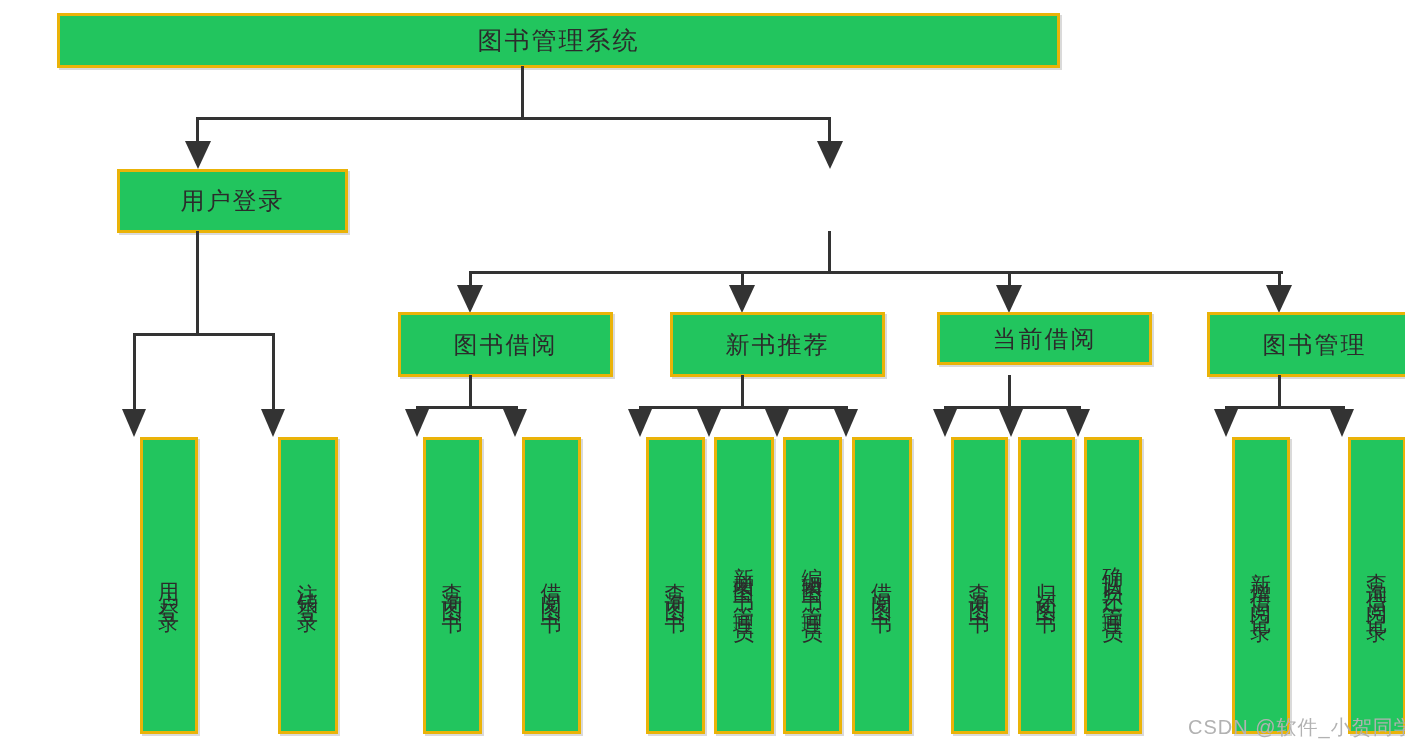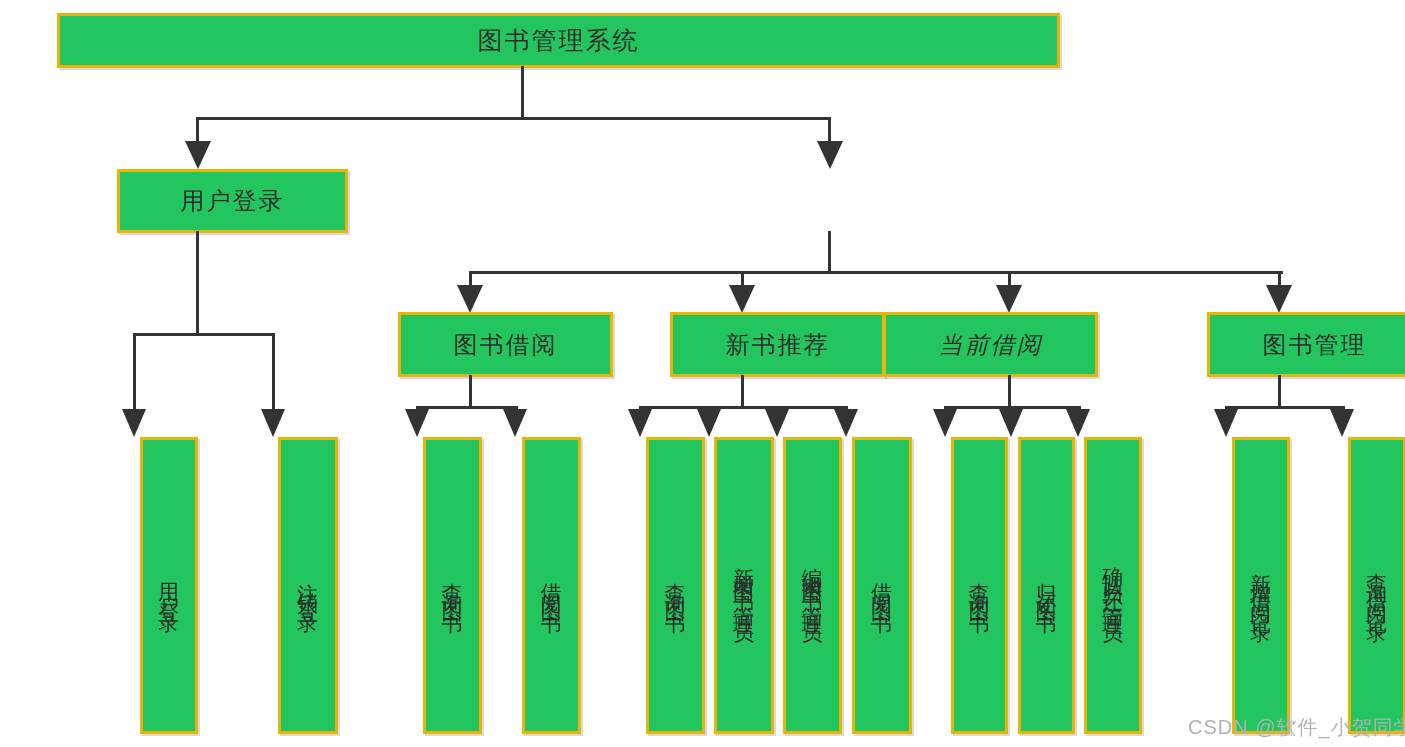--- a/index.html
+++ b/index.html
@@ -84,21 +84,21 @@
   <div class="ln" style="left:741px; top:271px; width:3px; height:18px;"></div>
   <div class="ln" style="left:1008px; top:271px; width:3px; height:18px;"></div>
   <div class="ln" style="left:1278px; top:271px; width:3px; height:18px;"></div>
   <div class="arr big" style="left:457px; top:285px;"></div>
   <div class="arr big" style="left:729px; top:285px;"></div>
   <div class="arr big" style="left:996px; top:285px;"></div>
   <div class="arr big" style="left:1266px; top:285px;"></div>
 
   <div class="box h-box" style="left:363px; top:312px; width:215px; height:65px;">图书借阅</div>
   <div class="box h-box" style="left:635px; top:312px; width:215px; height:65px;">新书推荐</div>
-  <div class="box h-box" style="left:848px; top:312px; width:215px; height:65px;font-style:italic;">当前借阅</div>
+  <div class="box h-box" style="left:902px; top:312px; width:215px; height:53px;">当前借阅</div>
   <div class="box h-box" style="left:1172px; top:312px; width:215px; height:65px;">图书管理</div>
 
   <div class="ln" style="left:469px; top:375px; width:3px; height:34px;"></div>
   <div class="ln" style="left:416px; top:406px; width:102px; height:3px;"></div>
   <div class="arr" style="left:405px; top:409px;"></div>
   <div class="arr" style="left:503px; top:409px;"></div>
 
   <div class="ln" style="left:741px; top:375px; width:3px; height:34px;"></div>
   <div class="ln" style="left:639px; top:406px; width:209px; height:3px;"></div>
   <div class="arr" style="left:628px; top:409px;"></div>

